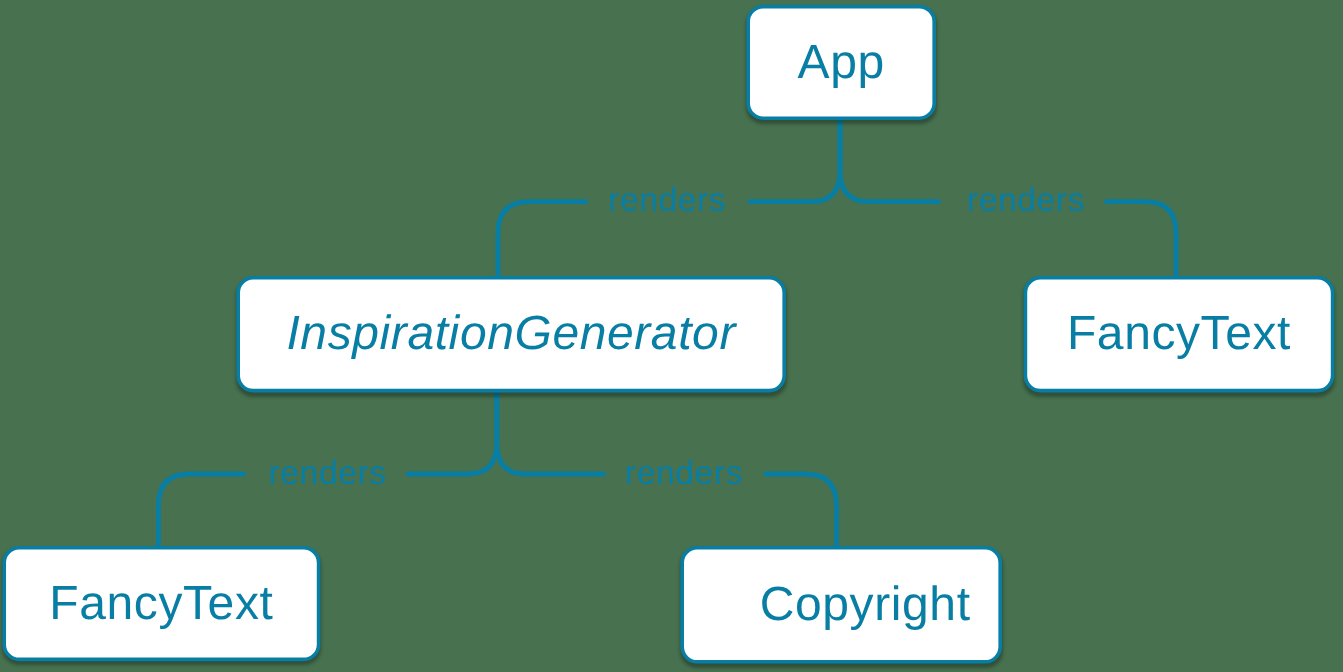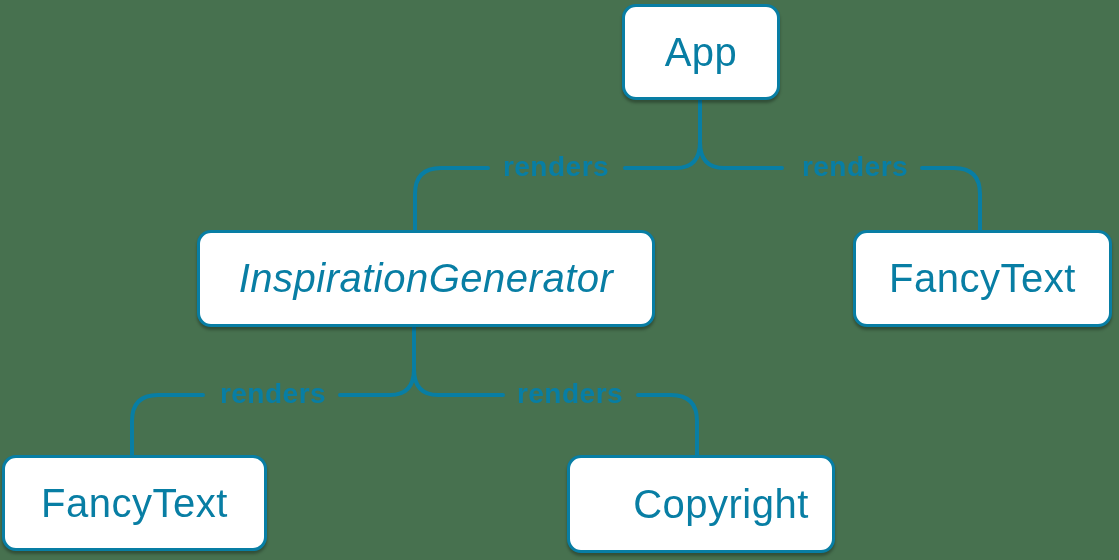--- a/index.html
+++ b/index.html
@@ -50,21 +50,21 @@
   .node-app        { left: 622px; top: 4px;   width: 158px; height: 96px; }
   .node-ig         { left: 197px; top: 230px; width: 458px; height: 97px; font-style: italic; }
   .node-ft-right   { left: 853px; top: 230px; width: 259px; height: 97px; }
   .node-ft-left    { left: 2px;   top: 455px; width: 265px; height: 96px; }
   .node-copyright  { left: 567px; top: 455px; width: 268px; height: 98px; padding-left: 40px; }
   .edge-label {
     position: absolute;
     transform: translate(-50%, -50%);
     color: var(--accent);
     font-size: 28px;
-    font-weight: 700;
+    font-weight: 400;
     letter-spacing: 0.5px;
     white-space: nowrap;
   }
   .edge-label-1 { left: 556px; top: 167px; }
   .edge-label-2 { left: 855px; top: 167px; }
   .edge-label-3 { left: 273px; top: 394px; }
   .edge-label-4 { left: 570px; top: 394px; }
 </style>
 </head>
 <body>

